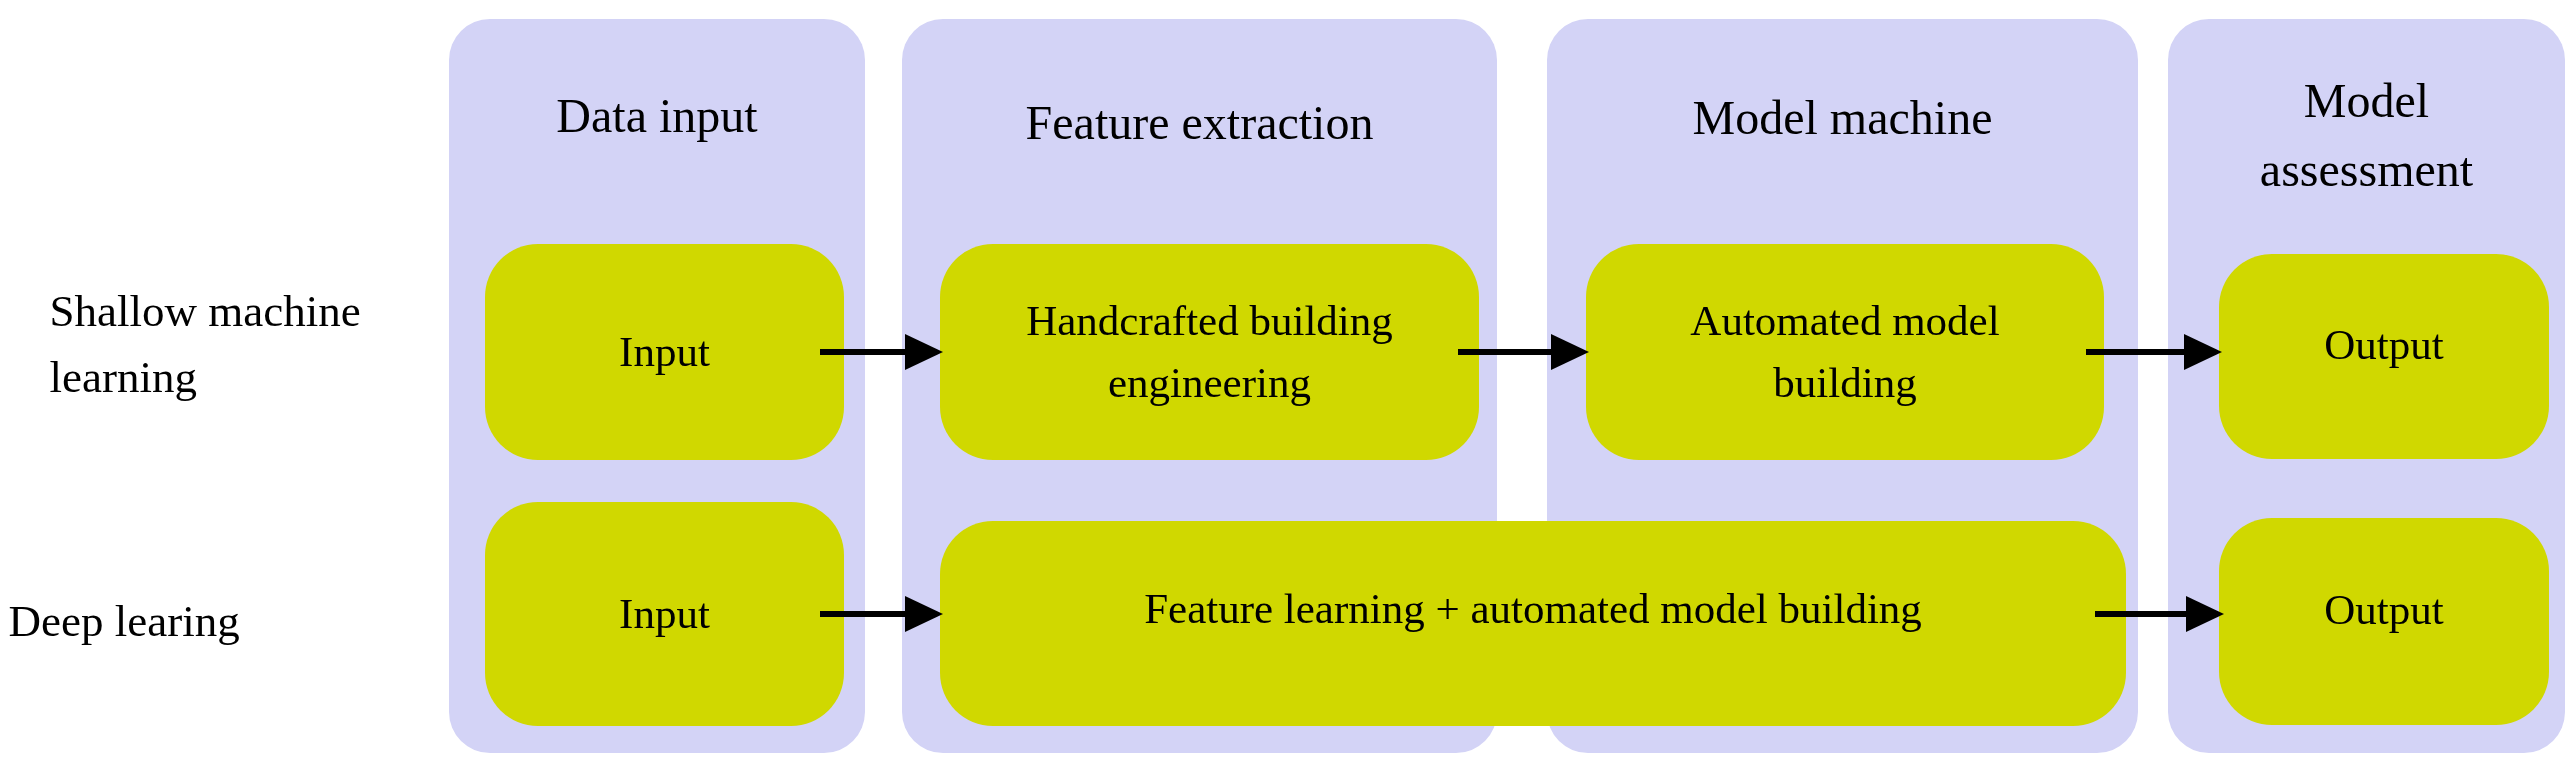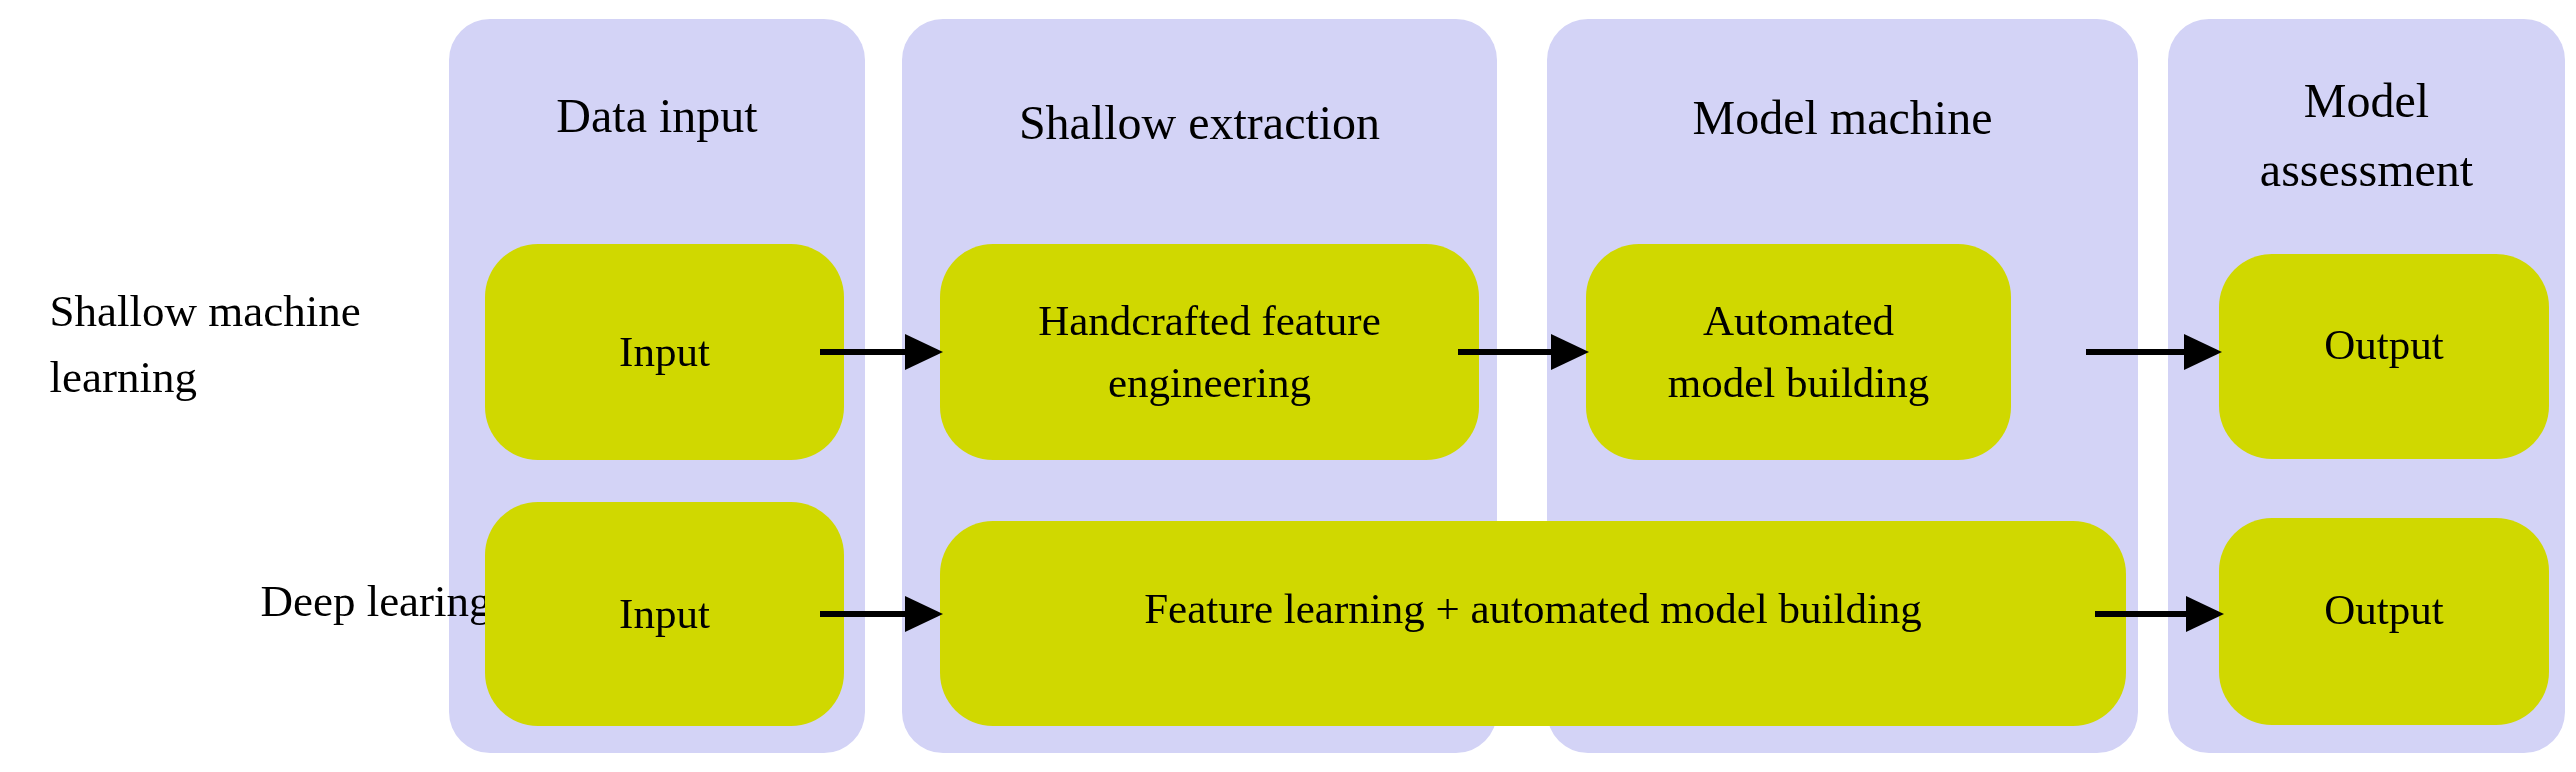--- a/index.html
+++ b/index.html
@@ -39,35 +39,35 @@
   #col-model-assessment{left:2168px;width:397px;}
   #col-model-assessment .col-header{padding-top:35px;line-height:69px;padding-left:47px;padding-right:47px;margin-top:12px;}
 
   
   .row-label{
     position:absolute;left:8.6px;
     font-size:45px;line-height:66px;
     z-index:1;
   }
   #row-label-shallow{top:278px;width:397px;margin-left:41px;}
-  #row-label-deep{top:568px;width:483px;text-align:right;}
+  #row-label-deep{top:588px;width:483px;}
 
   
   .box{
     position:absolute;
     background:var(--box-bg);
     border-radius:53px;
     display:flex;align-items:center;justify-content:center;
     text-align:center;
     font-size:43px;line-height:62px;
     z-index:2;
   }
   #box-shallow-input{left:485px;top:244px;width:359px;height:216px;}
   #box-shallow-feature{left:940px;top:244px;width:539px;height:216px;padding-left:52px;padding-right:52px;box-sizing:border-box;}
-  #box-shallow-model{left:1586px;top:244px;width:425px;height:216px;padding-left:69px;padding-right:69px;box-sizing:border-box;}
+  #box-shallow-model{left:1586px;top:244px;width:518px;height:216px;padding-left:69px;padding-right:69px;box-sizing:border-box;}
   #box-shallow-output{left:2219px;top:254px;width:330px;height:205px;padding-bottom:24px;box-sizing:border-box;}
   #box-deep-input{left:485px;top:502px;width:359px;height:224px;}
   #box-deep-combined{left:940px;top:521px;width:1186px;height:205px;padding-bottom:30px;box-sizing:border-box;}
   #box-deep-output{left:2219px;top:518px;width:330px;height:207px;padding-bottom:24px;box-sizing:border-box;}
 
   
   .arrow{position:absolute;height:36px;z-index:3;}
   .arrow-line{
     position:absolute;left:0;right:35px;top:50%;
     height:5.2px;margin-top:-2.6px;
@@ -88,34 +88,34 @@
 </style>
 </head>
 <body>
 
 <div class="canvas">
 
   <div class="col" id="col-data-input">
     <div class="col-header">Data input</div>
   </div>
   <div class="col" id="col-feature-extraction">
-    <div class="col-header">Shallow extraction</div>
+    <div class="col-header">Feature extraction</div>
   </div>
   <div class="col" id="col-model-building">
     <div class="col-header">Model machine</div>
   </div>
   <div class="col" id="col-model-assessment">
     <div class="col-header">Model assessment</div>
   </div>
 
   <div class="row-label" id="row-label-shallow">Shallow machine learning</div>
   <div class="row-label" id="row-label-deep">Deep learing</div>
 
   <div class="box" id="box-shallow-input">Input</div>
-  <div class="box" id="box-shallow-feature">Handcrafted feature engineering</div>
+  <div class="box" id="box-shallow-feature">Handcrafted building engineering</div>
   <div class="box" id="box-shallow-model">Automated model building</div>
   <div class="box" id="box-shallow-output">Output</div>
 
   <div class="box" id="box-deep-input">Input</div>
   <div class="box" id="box-deep-combined">Feature learning + automated model building</div>
   <div class="box" id="box-deep-output">Output</div>
 
   <div class="arrow" id="arrow-shallow-1">
     <div class="arrow-line"></div>
     <div class="arrow-head"></div>

